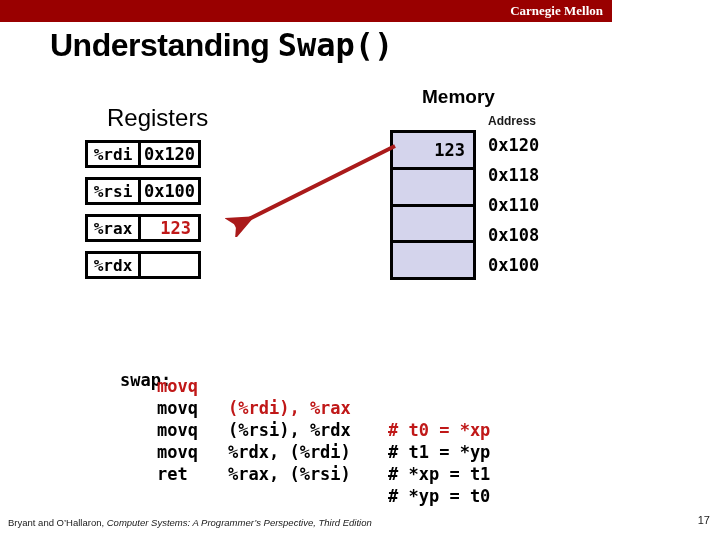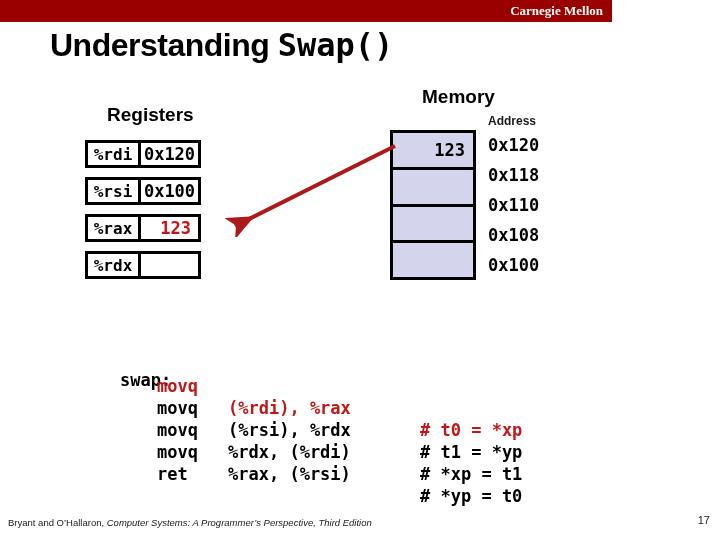--- a/index.html
+++ b/index.html
@@ -21,21 +21,21 @@
   }
 
   
   .slide-title {
     position:absolute; left:50px; top:26px; white-space:nowrap;
     font-size:32px; font-weight:bold; letter-spacing:-0.5px;
   }
   .slide-title .code-part { font-family:"DejaVu Sans Mono", monospace; letter-spacing:0; }
 
   
-  .registers-heading { position:absolute; left:107px; top:104px; font-size:19px; font-weight:bold; }
+  .registers-heading { position:absolute; left:107px; top:104px; font-size:24px; font-weight:normal; }
   .memory-heading    { position:absolute; left:390px; top:86px;  font-size:19px; font-weight:bold;margin-left:32px; }
   .address-heading   { position:absolute; left:488px; top:114px; font-size:12px; font-weight:bold; color:#1a1a1a; }
 
   
   .reg-row {
     position:absolute; left:85px; width:116px; height:28px;
     border:3px solid #000; background:#fff; display:flex;
   }
   .reg-name {
     width:53px; border-right:3px solid #000; display:flex;
@@ -64,21 +64,21 @@
 
   
   .arrow-svg { position:absolute; left:215px; top:132px; pointer-events:none; }
 
   
   .code-block { position:absolute; left:120px; top:331px; width:430px; height:132px; font-size:17px; }
   .code-row { position:absolute; left:0; width:430px; height:22px; line-height:22px; white-space:pre; }
   .c-label { position:absolute; left:0; }
   .c-instr { position:absolute; left:37px; }
   .c-ops   { position:absolute; left:108px; }
-  .c-cmt   { position:absolute; left:268px;margin-left:32px; }
+  .c-cmt   { position:absolute; left:268px; }
   .hl-red  { color:#c01818; }
 
   
   .footer-attrib {
     position:absolute; left:8px; top:517px; font-size:9.5px; color:#1a1a1a;
     white-space:nowrap;
   }
   .footer-attrib .book { font-style:italic; }
   .page-number { position:absolute; right:10px; top:514px; font-size:11px; color:#1a1a1a; }
 </style>

